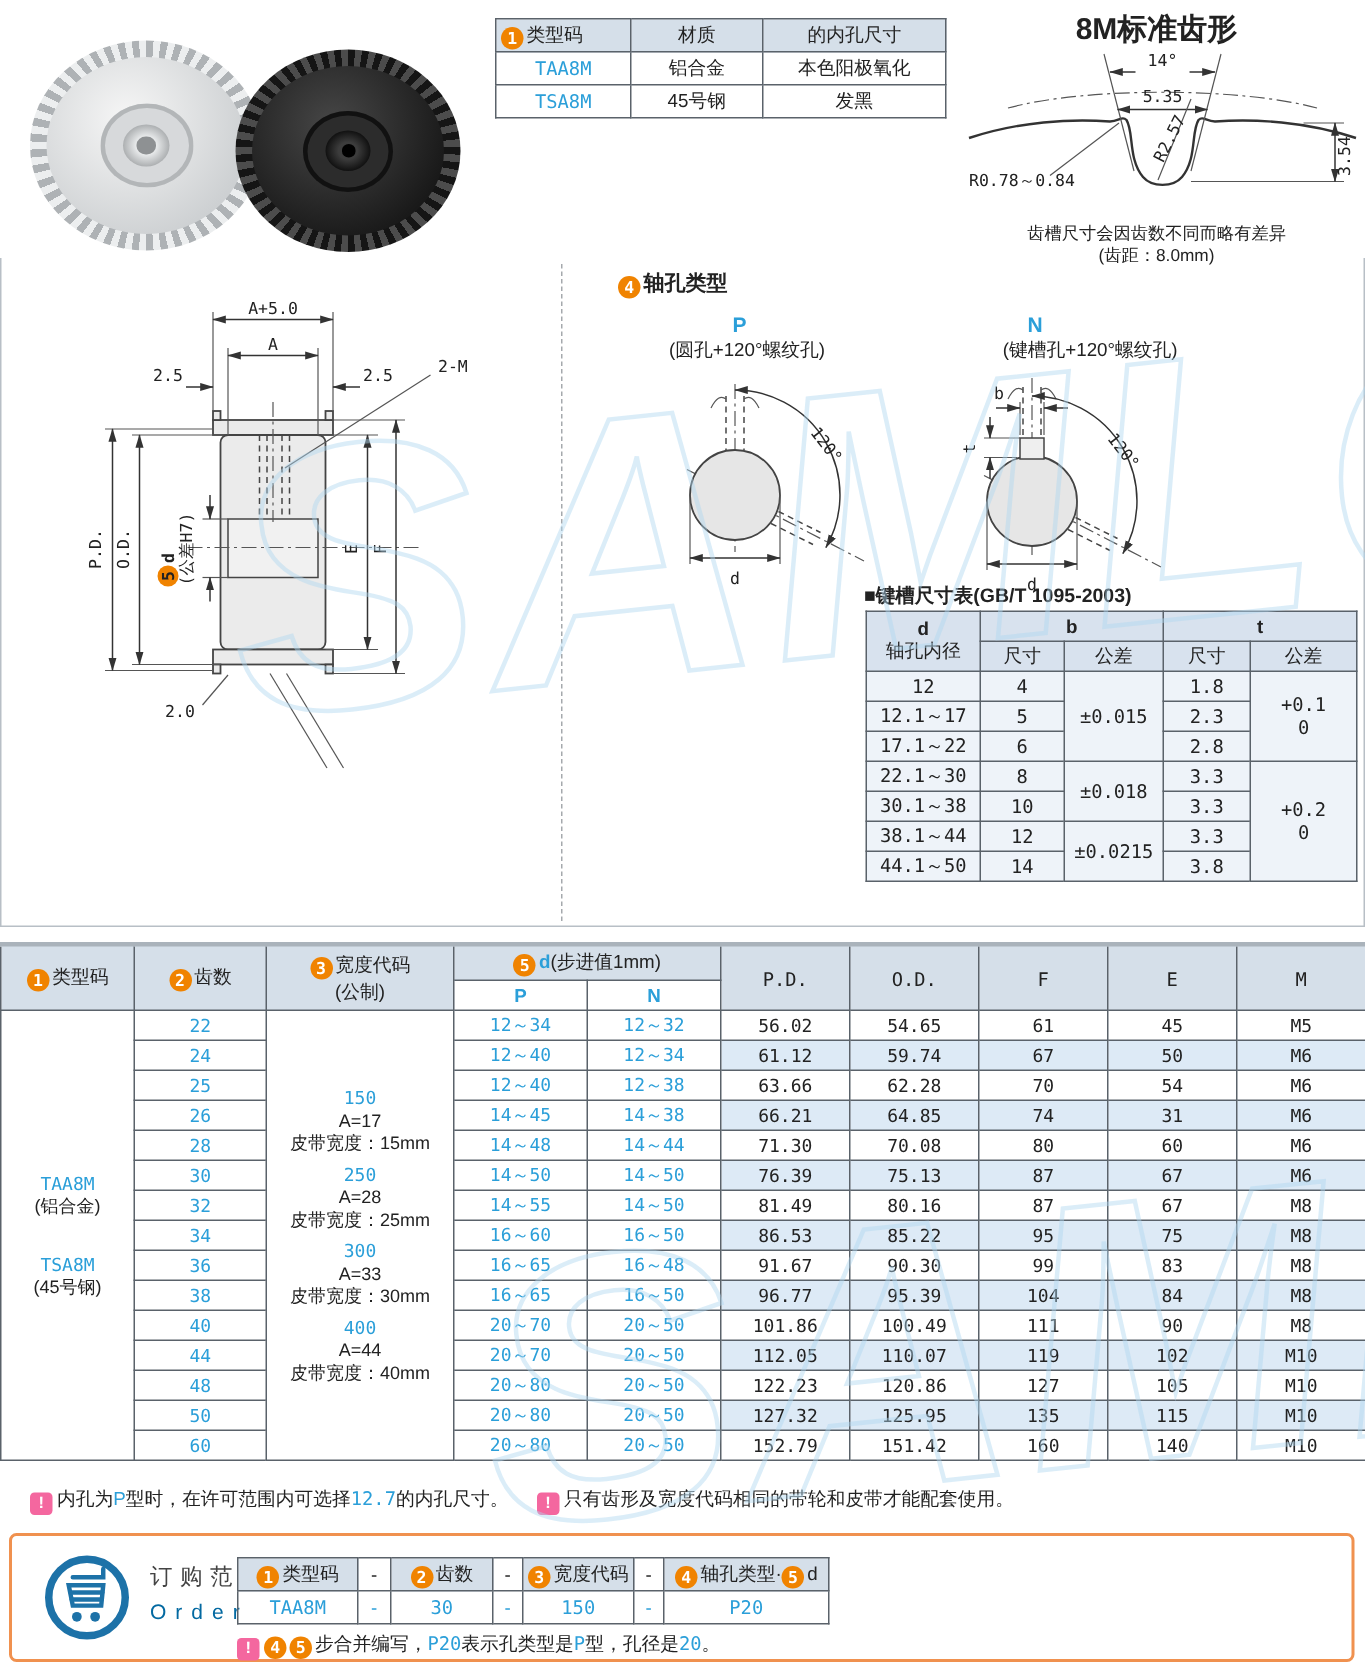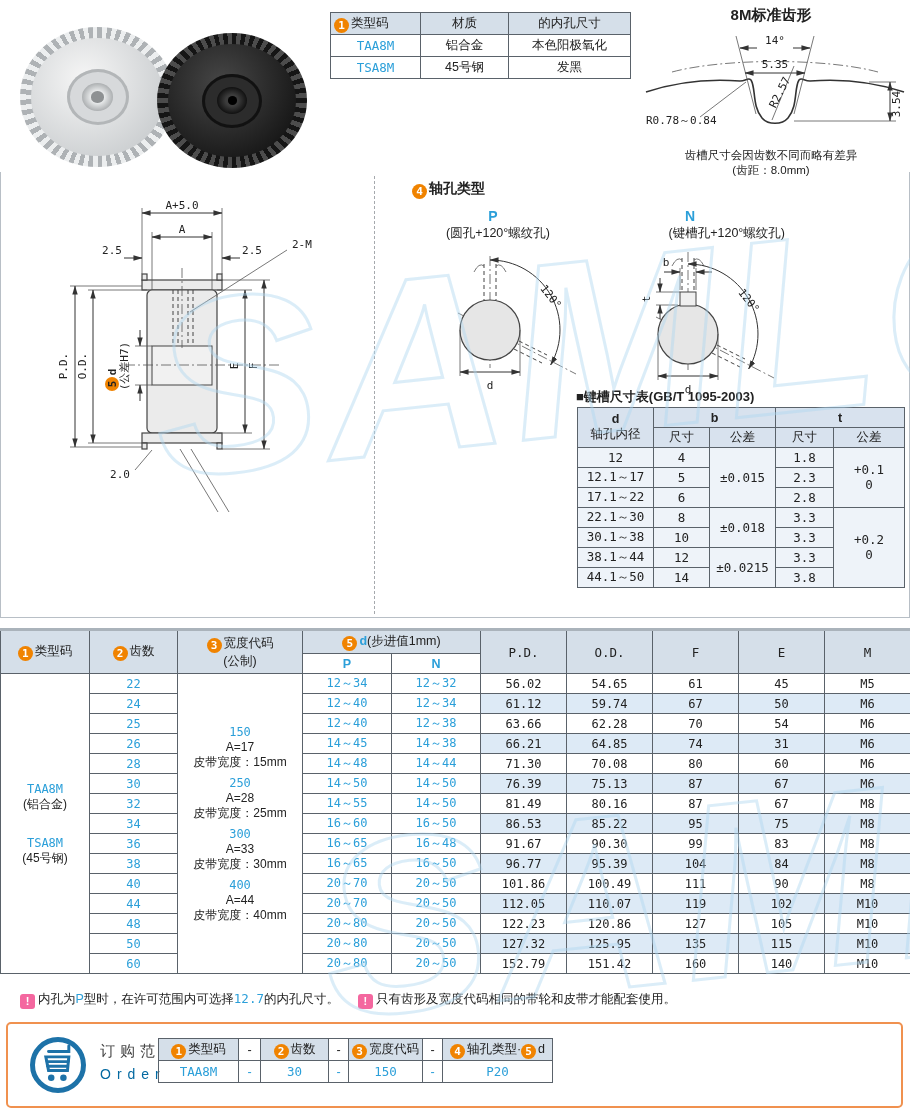--- a/index.html
+++ b/index.html
@@ -19,21 +19,21 @@
         font-size:250px; letter-spacing:6px; color:transparent;
         -webkit-text-stroke:3px rgba(176,214,240,0.45); }
   
   .pulley { position:absolute; border-radius:50%; }
   .pulley .face,.pulley .hub,.pulley .bore,.pulley .hole { position:absolute; border-radius:50%; }
   
   table.grid { border-collapse:collapse; table-layout:fixed; }
   table.grid th, table.grid td { border:1px solid #5a626a; font-size:12.5px; text-align:center; padding:0; }
   table.grid th { background:#d5dfe9; font-weight:normal; }
   
-  .tp-title { font-size:15px; font-weight:bold; text-align:center; }
+  .tp-title { font-size:20px; font-weight:bold; text-align:center; }
   .tp-note { font-size:11.5px; text-align:center; }
   
   #midband { border-left:1px solid #b8bfc6; border-right:1px solid #b8bfc6; border-bottom:1px solid #b8bfc6; }
   #middivider { border-left:1px dashed #a5a9ad; }
   svg text { font-family:"DejaVu Sans Mono",monospace; font-size:11px; fill:#222; }
   .dim { stroke:#333; stroke-width:1; fill:none; }
   .ext { stroke:#555; stroke-width:0.8; fill:none; }
   .body-shape { fill:#ebebeb; stroke:#444; stroke-width:1.2; }
   .dash { stroke:#444; stroke-width:1; stroke-dasharray:4,3; fill:none; }
   .dashdot { stroke:#555; stroke-width:0.8; stroke-dasharray:10,3,2,3; fill:none; }
@@ -619,15 +619,18 @@
         <td class="blue">-</td>
         <td class="mono blue">30</td>
         <td class="blue">-</td>
         <td class="mono blue">150</td>
         <td class="blue">-</td>
         <td class="mono blue">P20</td>
       </tr>
     </tbody>
       </table>
 
+    <div class="abs noteline" style="left:150px;top:64px;">
+      <span class="pbadge">!</span><span class="cnum">4</span><span class="cnum">5</span><span>步合并编写，</span><span class="blue mono">P20</span><span>表示孔类型是</span><span class="blue mono">P</span><span>型，孔径是</span><span class="blue mono">20</span><span>。</span>
+    </div>
   </div>
 
 </div>
 
 </body></html>

